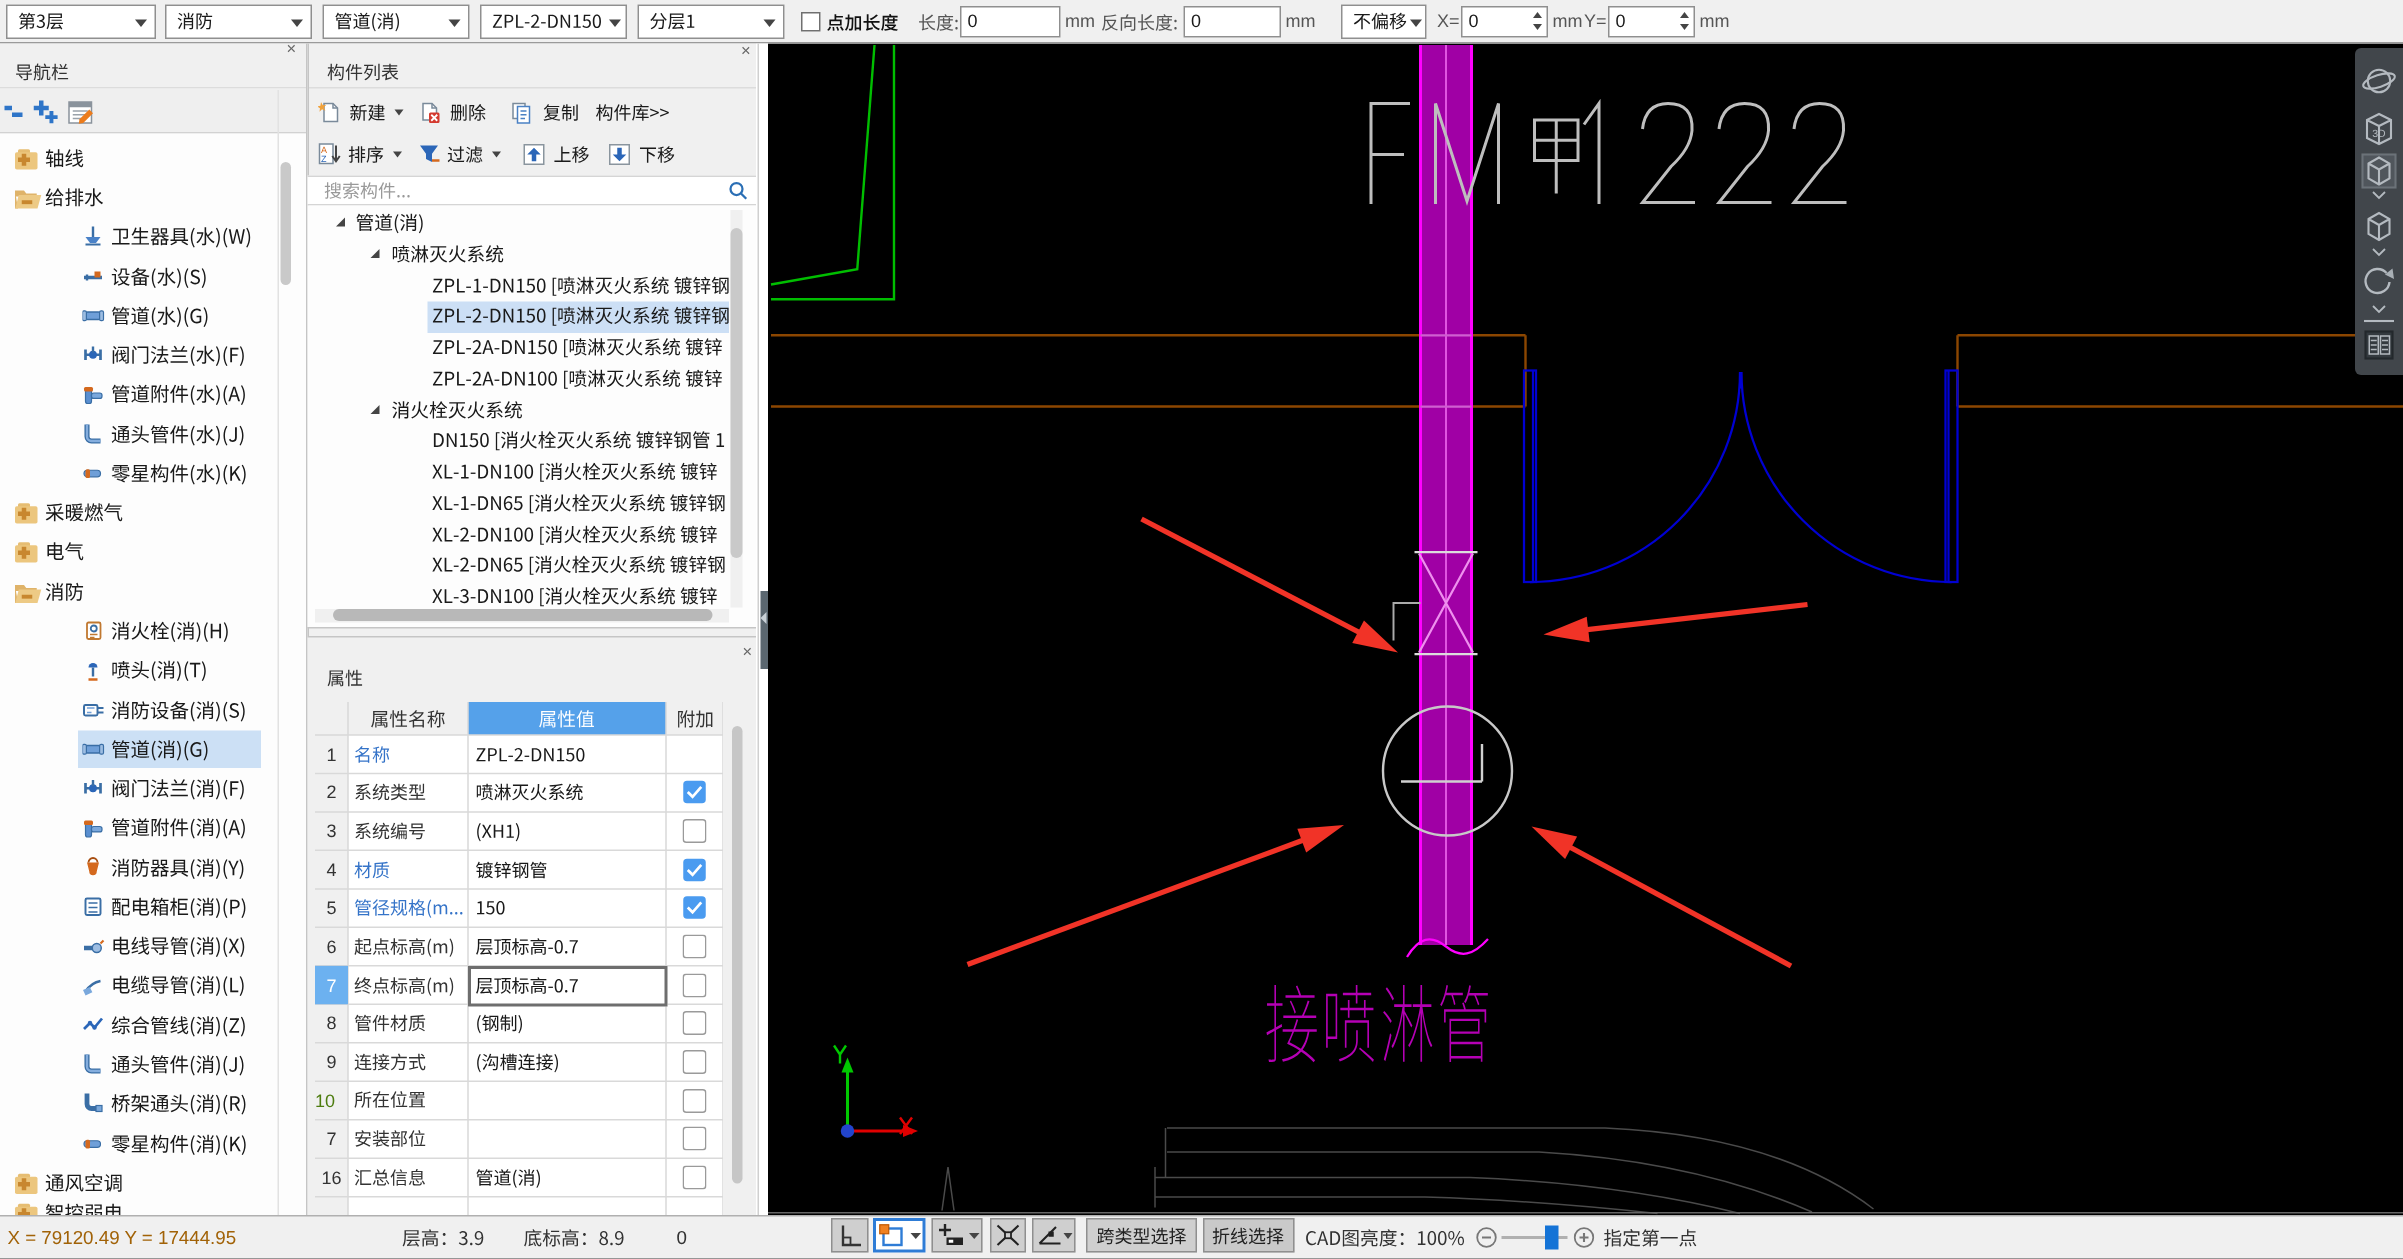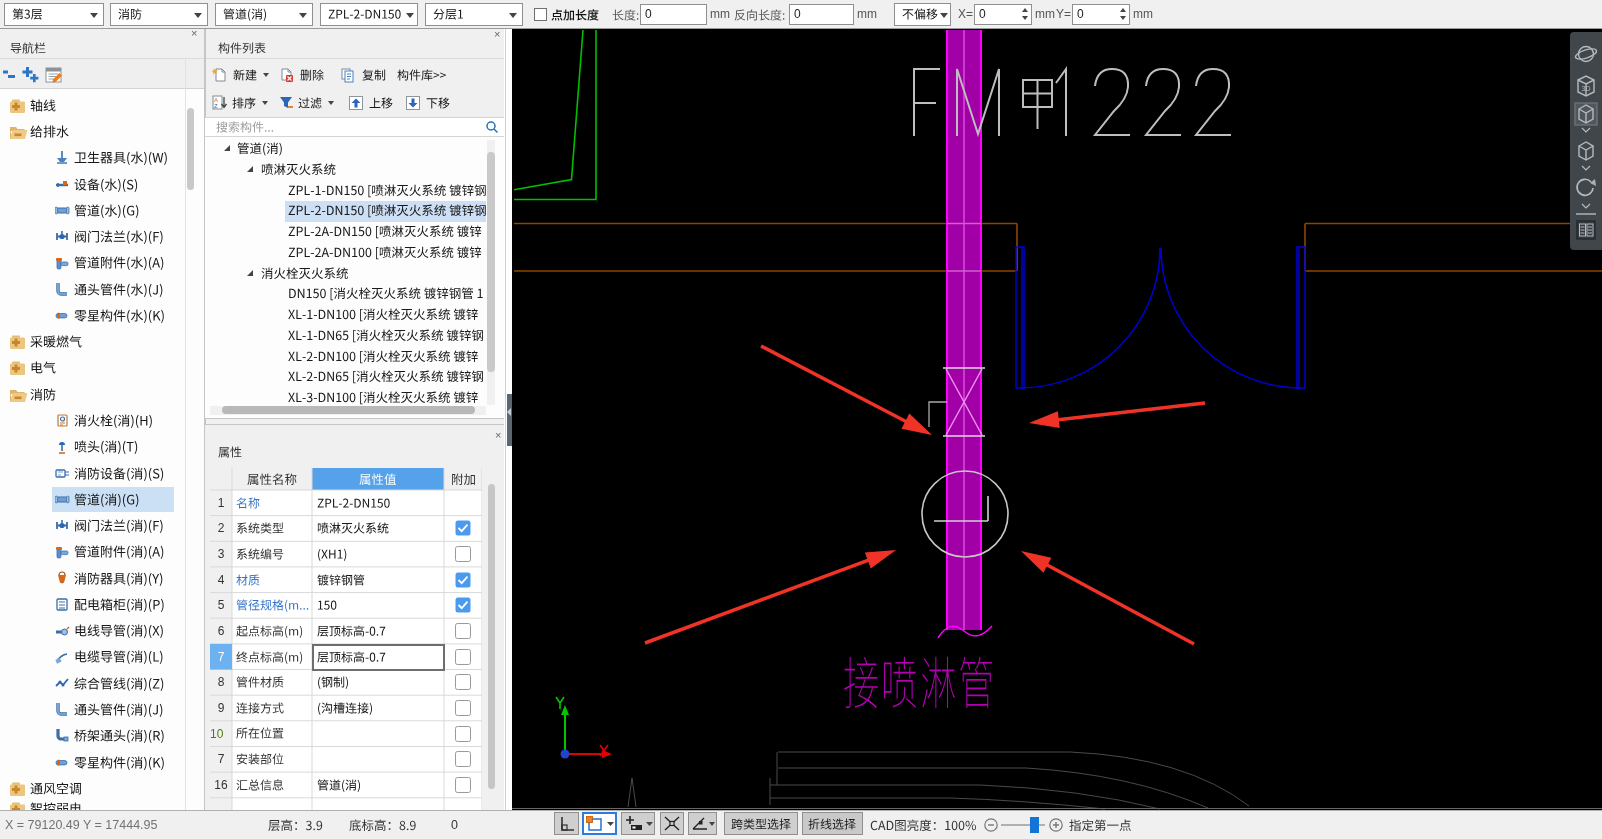--- a/index.html
+++ b/index.html
@@ -1417,21 +1417,21 @@
 <rect x="7" y="189" width="18" height="18" fill="#343a3f" stroke="#23282c"></rect>
 <g stroke-width="1">
         <rect x="9.5" y="192" width="6" height="12" fill="none"></rect>
         <rect x="17" y="192" width="6" height="12" fill="none"></rect>
         <path d="M10.5,195 h4 M10.5,198 h4 M10.5,201 h4 M18,195 h4 M18,198 h4 M18,201 h4"></path>
       </g>
 </g>
 <text x="11.5" y="59" font-size="7" fill="#b4bac0" font-family="Liberation Sans">3D</text>
 </svg>
 <div style="position:absolute;left:0;top:810px;width:1602px;height:29px;background:#f0f0f0;border-top:1px solid #b0b0b0;box-sizing:border-box"></div>
-<span style="position:absolute;left:5px;top:818px;font:12.5px 'Liberation Sans',sans-serif;color:#737373">X = 79120.49 Y = 17444.95</span>
+<span style="position:absolute;left:5px;top:818px;font:12.5px 'Liberation Sans',sans-serif;color:#a16207">X = 79120.49 Y = 17444.95</span>
 <svg style="position:absolute;left:268.0px;top:818.5px;overflow:visible" width="55" height="14">
     <g transform="matrix(0.01250,0,0,-0.01250,0,11.00)" fill="#333">
       <use href="#g2" x="0"></use>
       <use href="#g138" x="1000"></use>
       <use href="#g163" x="2000"></use>
       <use href="#g1" x="3000"></use>
       <use href="#g108" x="3555"></use>
       <use href="#g164" x="3833"></use>
     </g>
   </svg>

